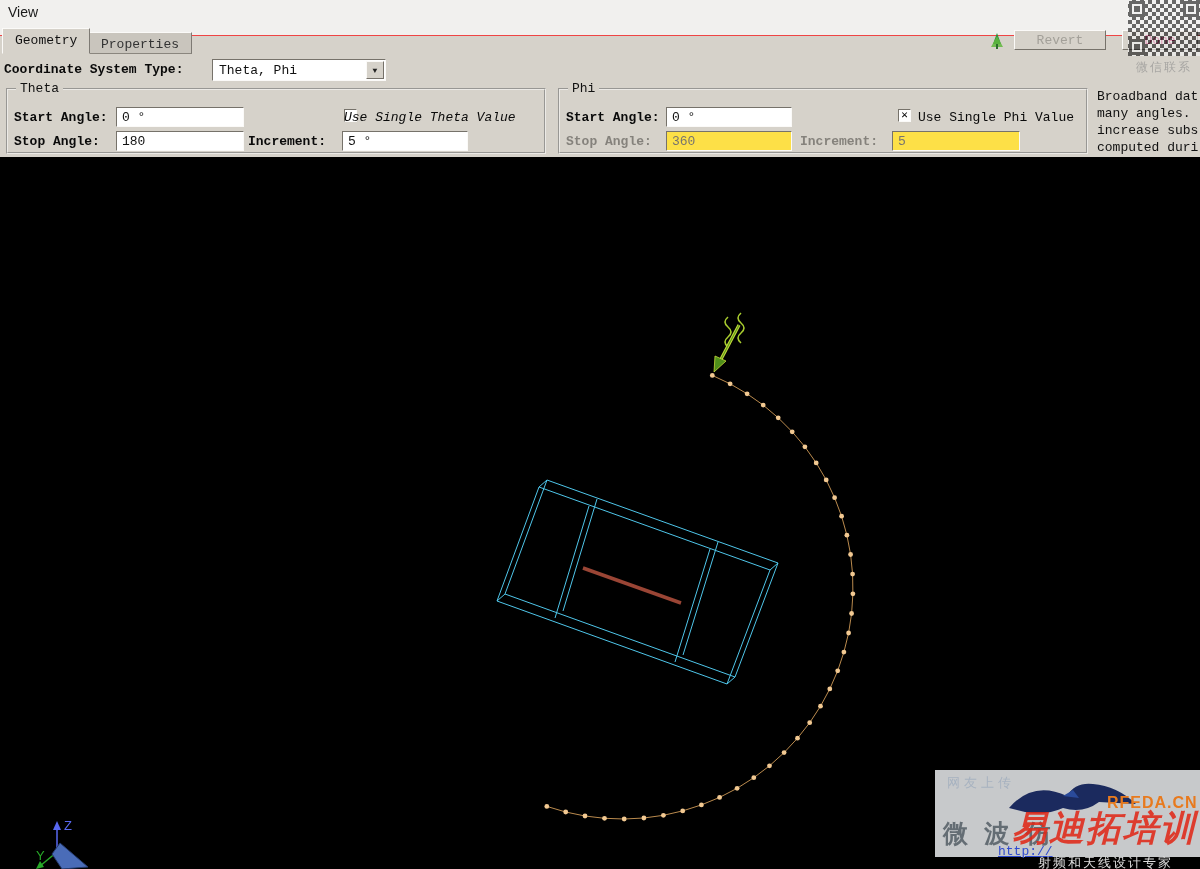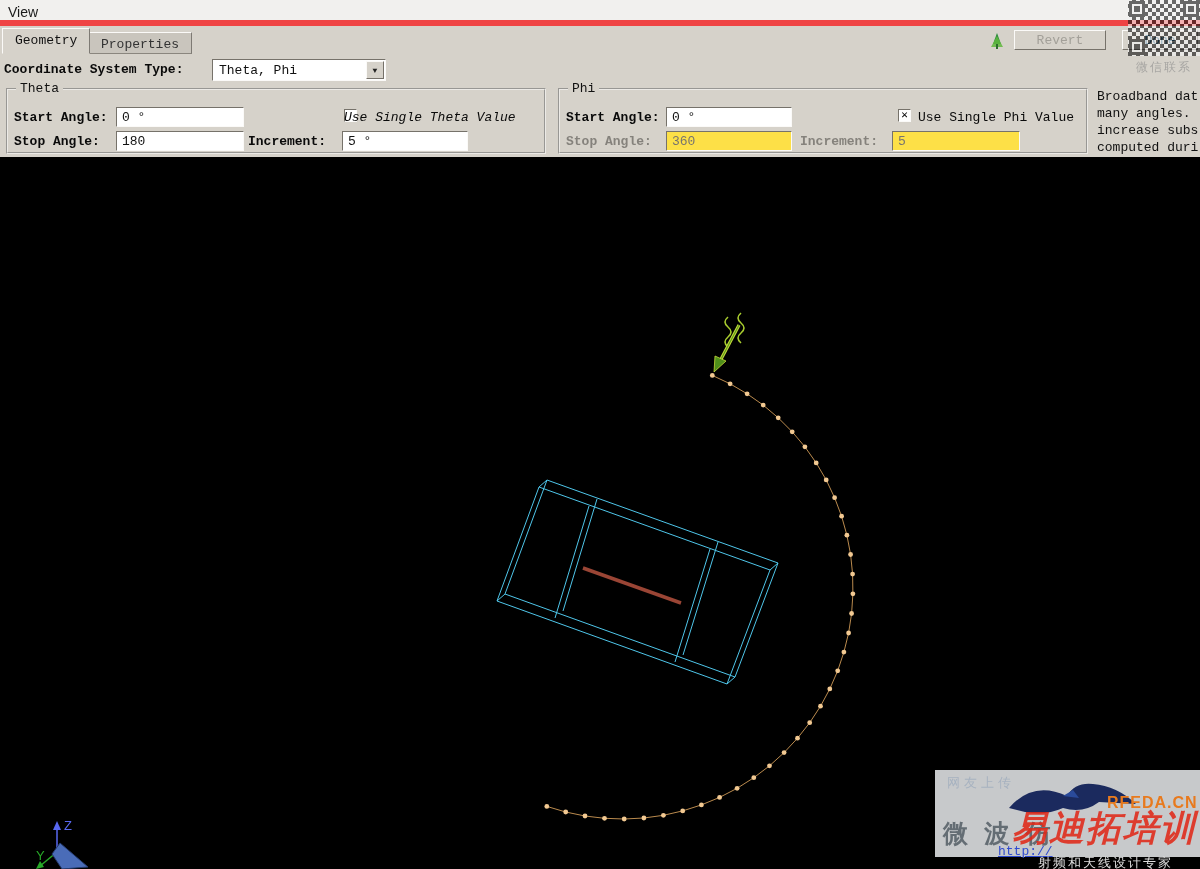--- a/index.html
+++ b/index.html
@@ -4,37 +4,37 @@
 <style>
   * { box-sizing: border-box; }
   html,body { margin:0; padding:0; background:#000; }
   body { width:1200px; height:869px; overflow:hidden;
          font-family:"Liberation Mono","DejaVu Sans Mono",monospace; }
   .app { position:relative; width:1200px; height:869px; }
 
   
   .top-panel { position:absolute; top:0; left:0; width:1200px; height:157px;
                background:#d6d2ca; }
-  .titlebar { position:absolute; top:0; left:0; right:0; height:26px;
-              background:#f1f0ee; border-bottom:6px solid #ef4444;
+  .titlebar { position:absolute; top:0; left:0; right:0; height:36px;
+              background:#f1f0ee; border-bottom:1px solid #ef4444;
               font-family:"Liberation Sans",sans-serif; font-size:14px; color:#1a1a1a;
               padding:4px 0 0 8px; }
   .tabbar { position:absolute; top:26px; left:0; right:0; height:28px; }
   .tab { position:absolute; bottom:0; font-size:13px; color:#111;
          padding:4px 12px 3px 12px; border:1px solid;
          border-color:#fbfaf8 #7e7a74 transparent #fbfaf8; cursor:default; }
   .tab.active { left:2px; height:26px; background:#d6d2ca; z-index:2; }
   .tab.inactive { left:88px; height:22px; background:#c9c5bd;
                   border-bottom:1px solid #8a867e; color:#333; }
   .fit-icon { position:absolute; left:988px; top:6px; }
   .btn { position:absolute; top:4px; height:20px; background:#d6d2ca;
          border:1px solid; border-color:#fbfaf8 #76726a #76726a #fbfaf8;
          font-family:inherit; font-size:13px; padding:0; text-align:center; }
   .btn-revert { right:94px; width:92px; color:#a3a099; }
-  .btn-done   { right:2px;  width:76px; color:#0c4a6e; }
+  .btn-done   { right:2px;  width:76px; color:#be185d; }
 
   .coord-row { position:absolute; top:54px; left:0; right:0; height:32px; }
   .strong-label { position:absolute; font-weight:bold; font-size:13px;
                   color:#0a0a0a; white-space:nowrap; }
   .dropdown { position:absolute; left:212px; top:5px; width:174px; height:22px;
               background:#fff; border:1px solid;
               border-color:#76726a #fbfaf8 #fbfaf8 #76726a; }
   .dd-value { position:absolute; left:6px; top:3px; font-size:13px; color:#111; }
   .dd-btn { position:absolute; right:1px; top:1px; width:18px; height:18px;
             background:#d6d2ca; border:1px solid;

